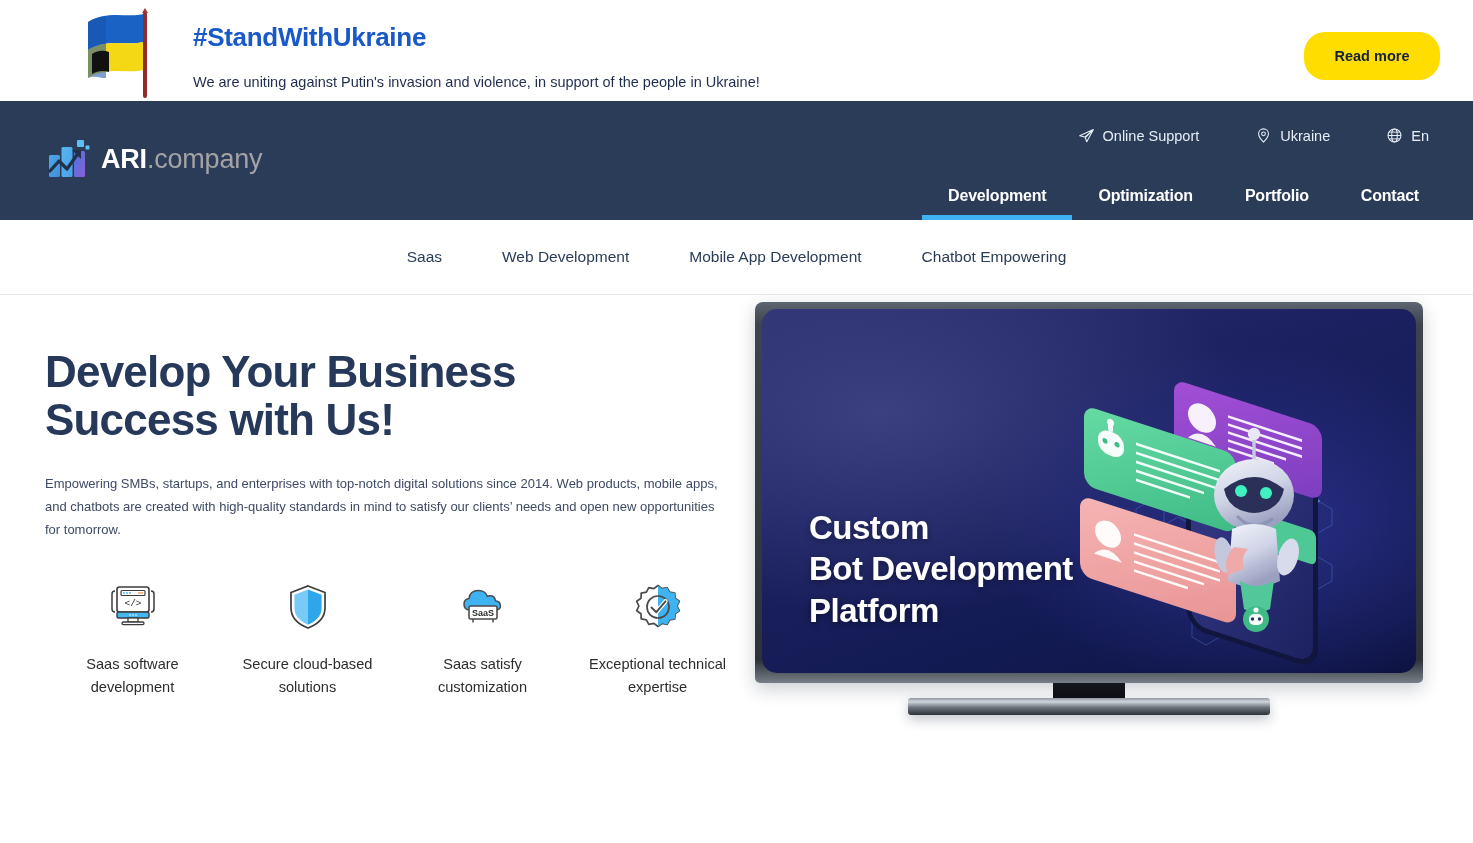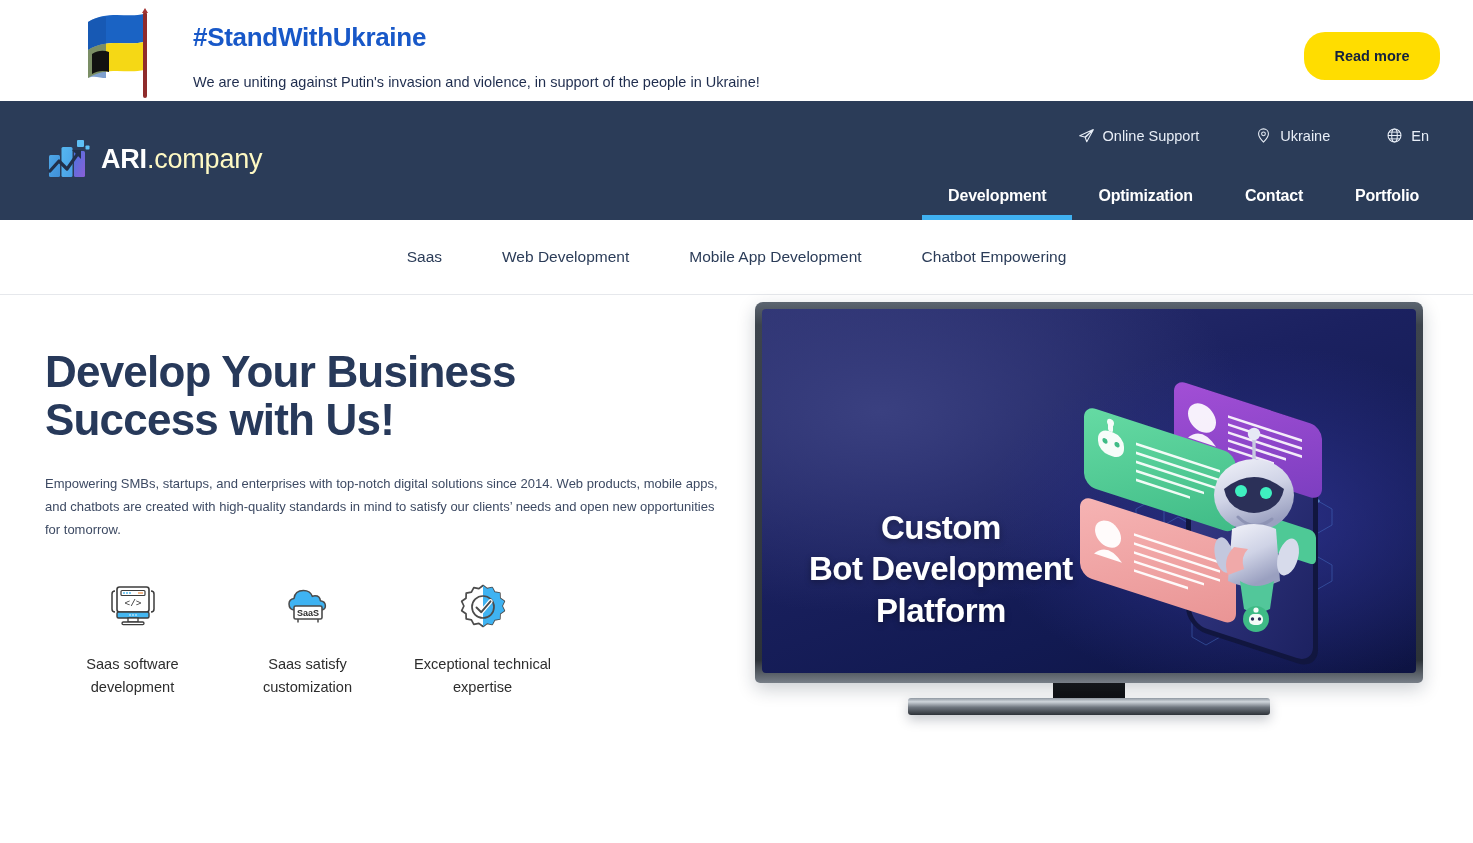--- a/index.html
+++ b/index.html
@@ -52,21 +52,21 @@
   .logo-block {
     position: absolute; left: 48px; top: 38px;
     display: flex; align-items: center; gap: 11px;
   }
   .logo-icon { width: 42px; height: 40px; }
   .logo-word {
     font-size: 27px; color: #ffffff; letter-spacing: -0.2px;
     white-space: nowrap;
   }
   .logo-word .strong { font-weight: bold; }
-  .logo-word .light { font-weight: normal; color: #fef9c3; margin-top: 21px; }
+  .logo-word .light { font-weight: normal; color: #a3a3a3; margin-top: 21px; }
 
   .util-row {
     position: absolute; right: 44px; top: 26px;
     display: flex; align-items: center; gap: 56px;
   }
   .util-item {
     display: flex; align-items: center; gap: 8px;
     color: #e8eef7; font-size: 14.5px; cursor: pointer;
     white-space: nowrap;
   }
@@ -138,27 +138,26 @@
     position: relative;
     width: 668px; height: 381px;
     background: linear-gradient(180deg,#5c6570 0%,#3d444d 6%,#2c3238 94%,#787f88 100%);
     border-radius: 8px 8px 5px 5px;
     padding: 7px 7px 10px 7px;
     box-shadow: 0 6px 18px rgba(20,30,50,0.22);
   }
   .tv-screen {
     position: relative;
     width: 100%; height: 100%;
-    border-radius: 4px;
+    border-radius: 15px;
     overflow: hidden;
     background:
       radial-gradient(ellipse 70% 80% at 76% 58%, #2a2f86 0%, rgba(30,36,110,0) 60%),
       radial-gradient(ellipse 90% 90% at 18% 28%, #3a4080 0%, rgba(40,46,120,0) 62%),
       linear-gradient(160deg,#2c3170 0%,#1b2160 38%,#121a52 72%,#0d1342 100%);
-    text-align: center;
   }
   .hex-grid {
     position: absolute; right: 0; bottom: 0;
     width: 300px; height: 260px; opacity: .55;
   }
   .tv-text {
     position: absolute; left: 47px; top: 198px;
     color: #ffffff; font-size: 33px; font-weight: bold;
     line-height: 1.25; letter-spacing: -0.5px;
     text-shadow: 0 2px 6px rgba(0,0,0,.35);
@@ -250,22 +249,22 @@
         <line x1="3.6" y1="6" x2="16.4" y2="6" stroke="#e8eef7" stroke-width="1.1"></line>
         <line x1="3.6" y1="14" x2="16.4" y2="14" stroke="#e8eef7" stroke-width="1.1"></line>
       </svg>
       <span>En</span>
     </div>
   </div>
 
   <nav class="main-nav">
     <div class="nav-item active">Development</div>
     <div class="nav-item">Optimization</div>
+    <div class="nav-item">Portfolio</div>
     <div class="nav-item">Contact</div>
-    <div class="nav-item">Portfolio</div>
   </nav>
 </div>
 
 <div class="sub-nav">
   <div class="subnav-item">Saas</div>
   <div class="subnav-item">Web Development</div>
   <div class="subnav-item">Mobile App Development</div>
   <div class="subnav-item">Chatbot Empowering</div>
 </div>
 
@@ -297,20 +296,30 @@
               <circle cx="28" cy="32" r="0.8" fill="#ffffff"></circle>
             <rect x="20" y="35" width="10" height="4" fill="#ffffff" stroke="#3c3c3c" stroke-width="1.3"></rect>
             <rect x="14" y="39" width="22" height="2.6" rx="1.3" fill="#ffffff" stroke="#3c3c3c" stroke-width="1.3"></rect>
             <path d="M7 8 q-3 0 -3 3 v15 q0 3 3 3" fill="none" stroke="#3c3c3c" stroke-width="1.5"></path>
             <path d="M43 8 q3 0 3 3 v15 q0 3 -3 3" fill="none" stroke="#3c3c3c" stroke-width="1.5"></path>
           </svg>
         </div>
         <div class="feature-label">Saas software development</div>
       </div>
 
+      <div class="feature">
+        <div class="feature-icon">
+          <svg width="44" height="48" viewBox="0 0 44 48">
+            <path d="M22 3 L39 9.5 V25 C39 35 31 41.5 22 45 C13 41.5 5 35 5 25 V9.5 Z" fill="#ffffff" stroke="#3c3c3c" stroke-width="1.7"></path>
+            <path d="M22 6.6 L35.6 11.8 V25 C35.6 33.4 29.2 38.7 22 41.7 Z" fill="#2fa5ea"></path>
+            <path d="M22 6.6 L8.4 11.8 V25 C8.4 33.4 14.8 38.7 22 41.7 Z" fill="#79cbf7"></path>
+          </svg>
+        </div>
+        <div class="feature-label">Secure cloud-based solutions</div>
+      </div>
 
       <div class="feature">
         <div class="feature-icon">
           <svg width="52" height="46" viewBox="0 0 52 46">
             <path d="M13 26 q-6 0 -6 -6 q0 -5 5 -5.6 q1 -8 9.4 -8 q7 0 9 6 q1.2 -0.7 2.6 -0.7 q5 0 5.4 5 q5 0.6 5 5.3 q0 4 -5 4 Z" fill="#3fb3f2" stroke="#4b4b4b" stroke-width="1.5" stroke-linejoin="round"></path>
             <rect x="12" y="22" width="28" height="13" rx="1.6" fill="#ffffff" stroke="#4b4b4b" stroke-width="1.6"></rect>
             <text x="26" y="31.6" font-size="9" font-weight="bold" font-family="'Liberation Sans',sans-serif" fill="#2d2d2d" text-anchor="middle">SaaS</text>
             <line x1="16" y1="35" x2="16" y2="38.5" stroke="#4b4b4b" stroke-width="1.5"></line>
             <line x1="36" y1="35" x2="36" y2="38.5" stroke="#4b4b4b" stroke-width="1.5"></line>
           </svg>

